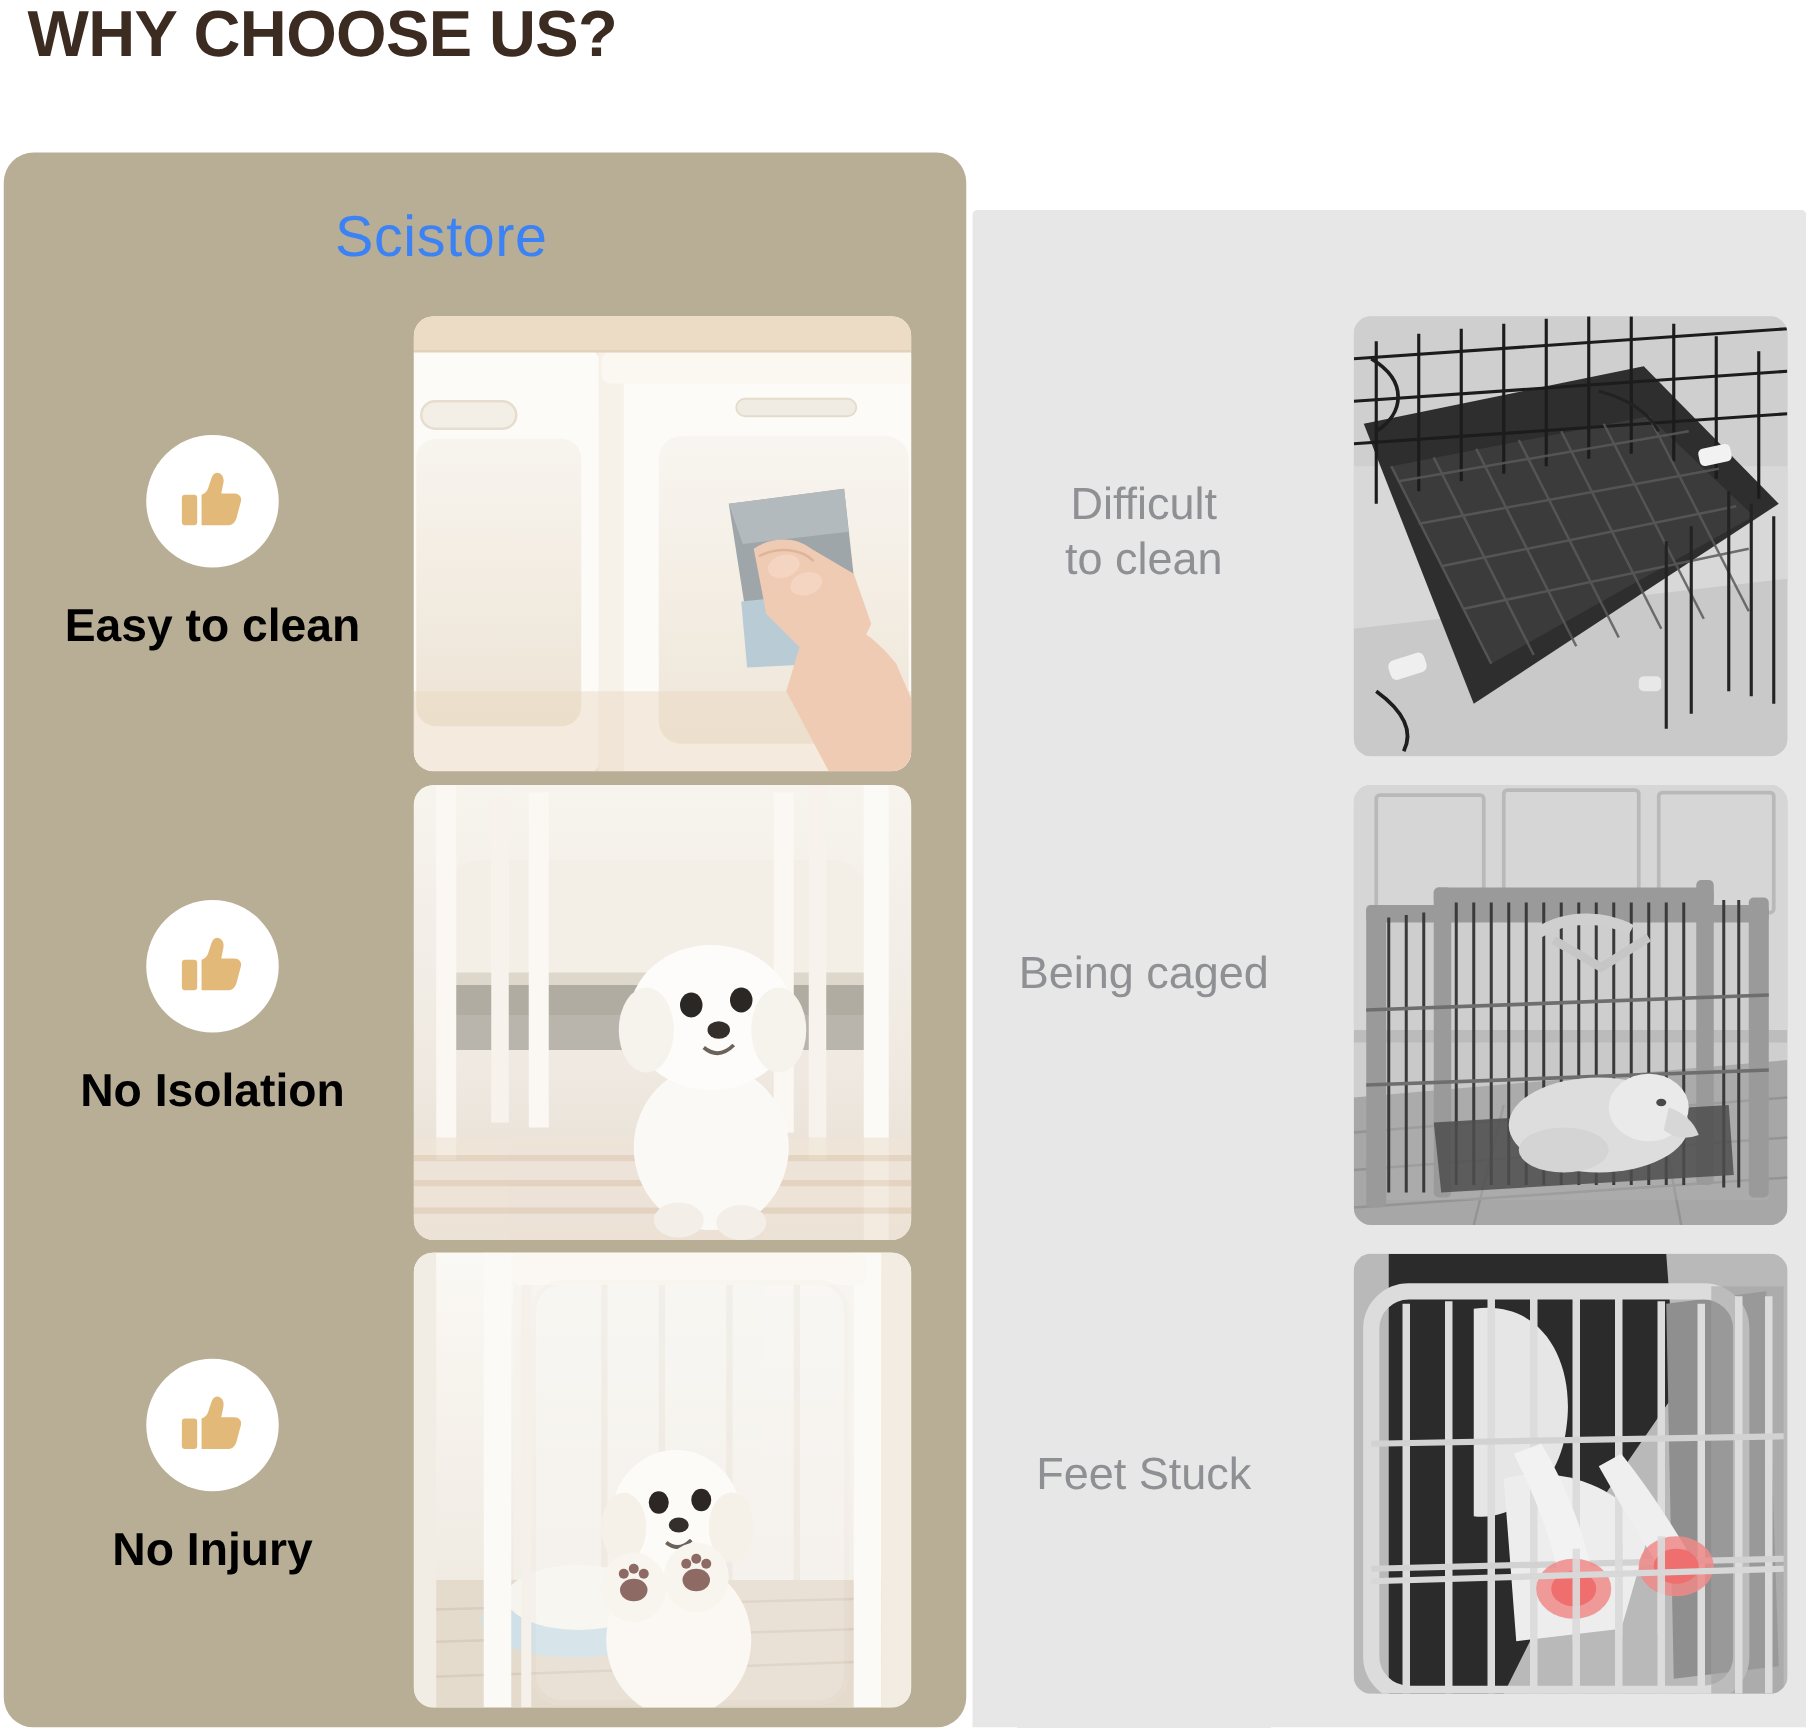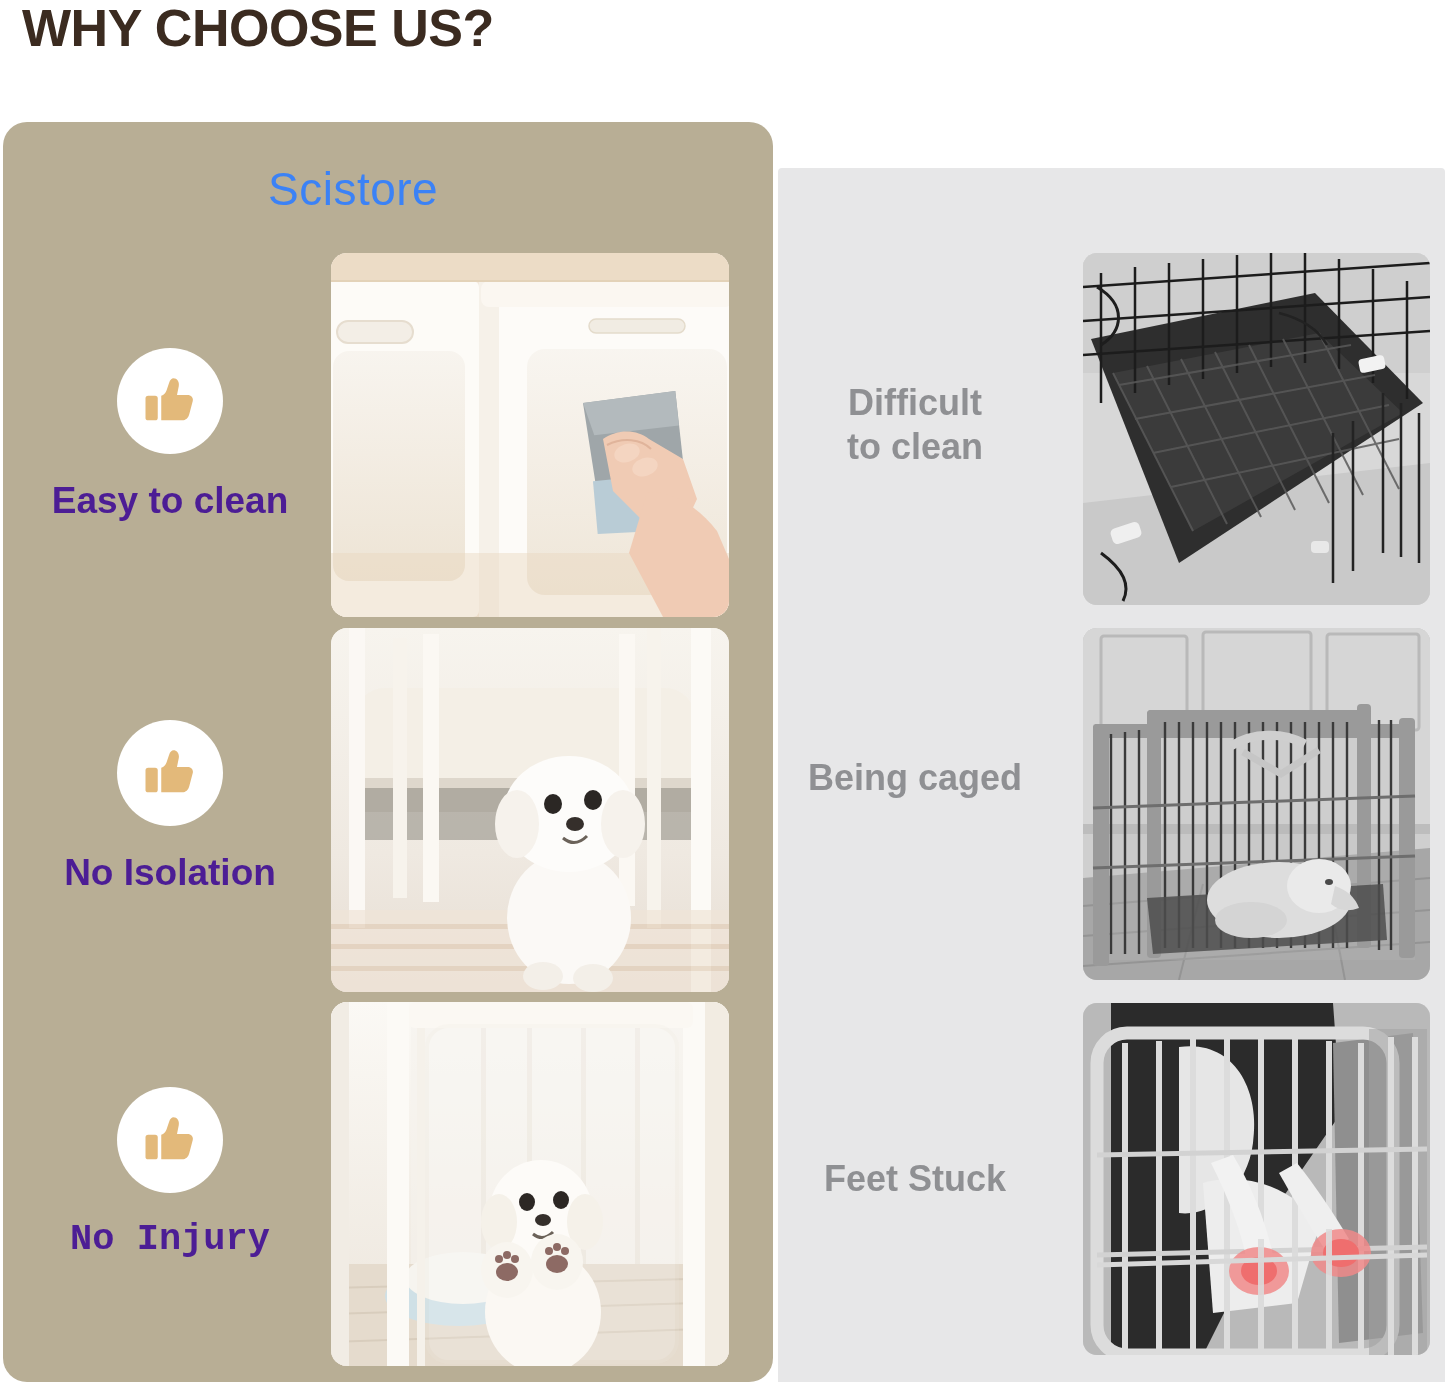--- a/index.html
+++ b/index.html
@@ -42,39 +42,39 @@
   
   .feature { position: absolute; left: 14px; width: 312px; text-align: center; }
   .feature .circle {
     width: 106px; height: 106px; border-radius: 50%;
     background: #ffffff; margin: 0 auto;
     display: flex; align-items: center; justify-content: center;
   }
   .feature .thumb-svg { width: 56px; height: 56px; display: block; }
   .feature .flabel {
     margin-top: 26px; font-size: 37px; font-weight: bold;
-    color: #4c1d95; line-height: 1.12; white-space: nowrap;
+    color: #000000; line-height: 1.12; white-space: nowrap;
   }
   #feat-0 { top: 348px; }
   #feat-1 { top: 720px; }
-  #feat-2 { top: 1087px; font-family: Liberation Mono, monospace; }
+  #feat-2 { top: 1087px; }
 
   
   .photo-good {
     position: absolute; left: 331px; width: 398px; height: 364px;
     border-radius: 16px; overflow: hidden; background: #efe9e1;
   }
   #pg-0 { top: 253px; }
   #pg-1 { top: 628px; }
   #pg-2 { top: 1002px; }
 
   
   .bad-label {
     position: absolute; width: 310px; text-align: center;
-    font-size: 36px; font-weight: bold; color: #8f9093; line-height: 1.22;
+    font-size: 36px; font-weight: normal; color: #8f9093; line-height: 1.22;
   }
   #bl-0 { left: 760px; top: 381px; }
   #bl-1 { left: 760px; top: 756px; }
   #bl-2 { left: 760px; top: 1157px; }
 
   
   .photo-bad {
     position: absolute; left: 1083px; width: 347px; height: 352px;
     border-radius: 14px; overflow: hidden; background: #cfcfcf;
     filter: grayscale(100%);

